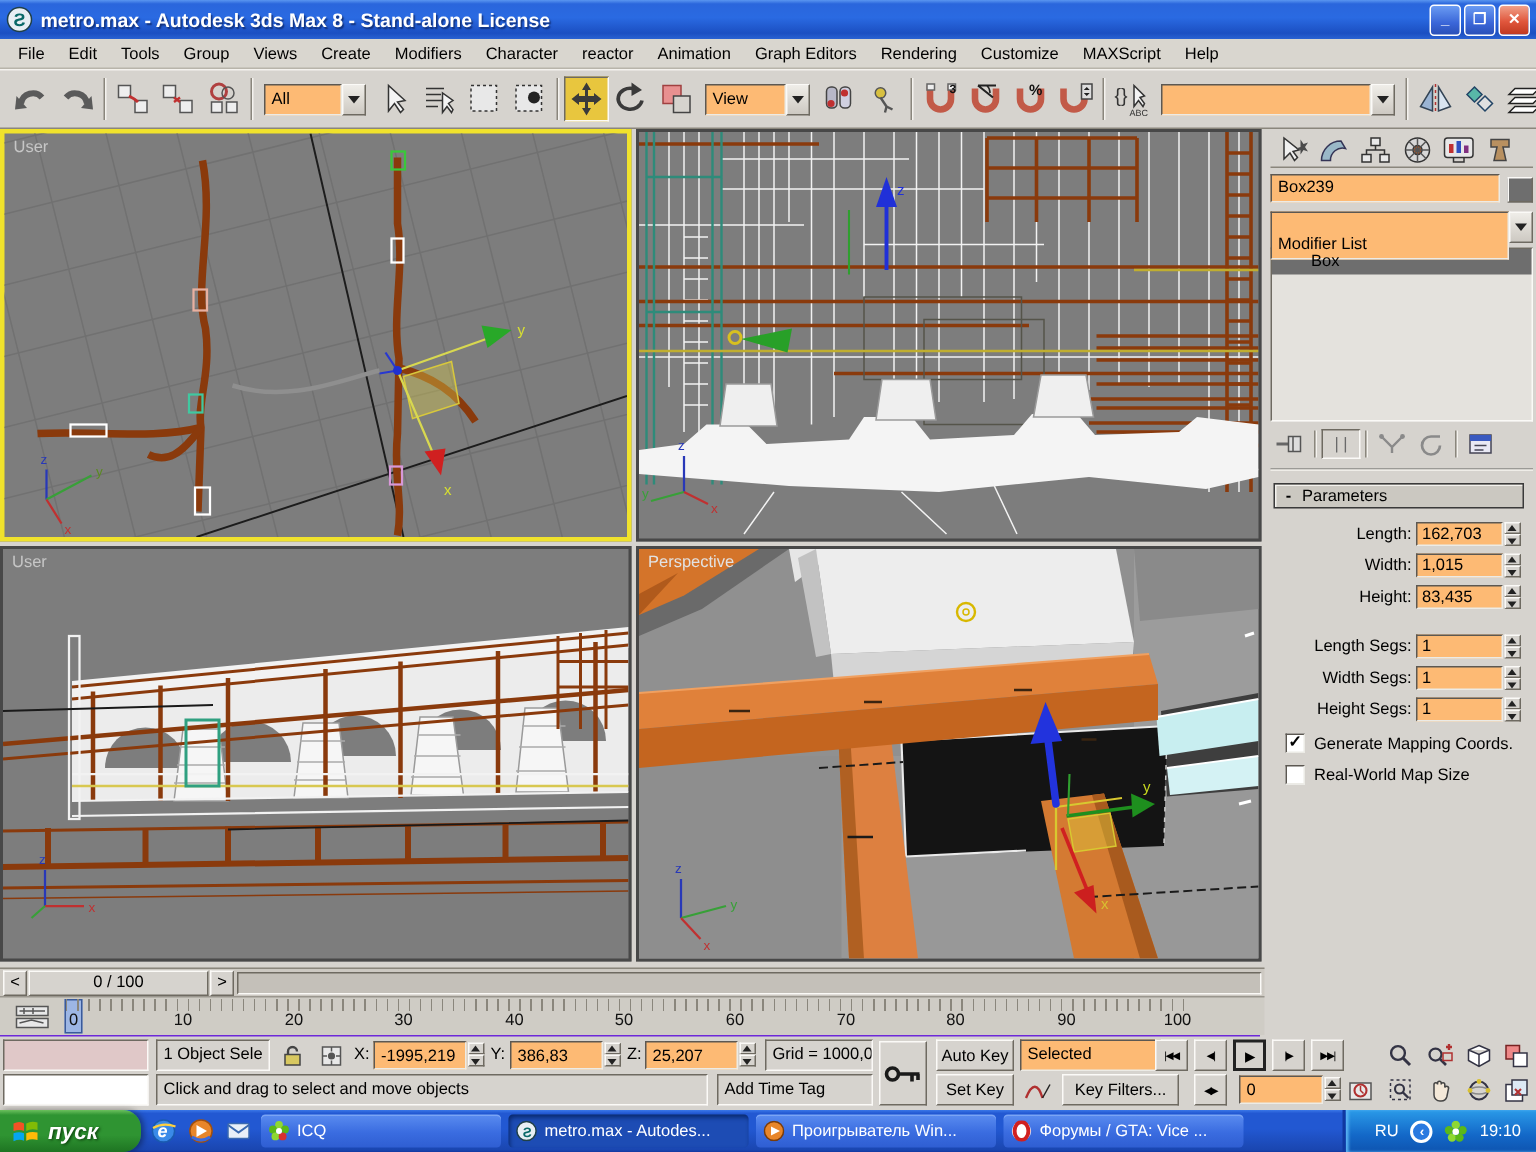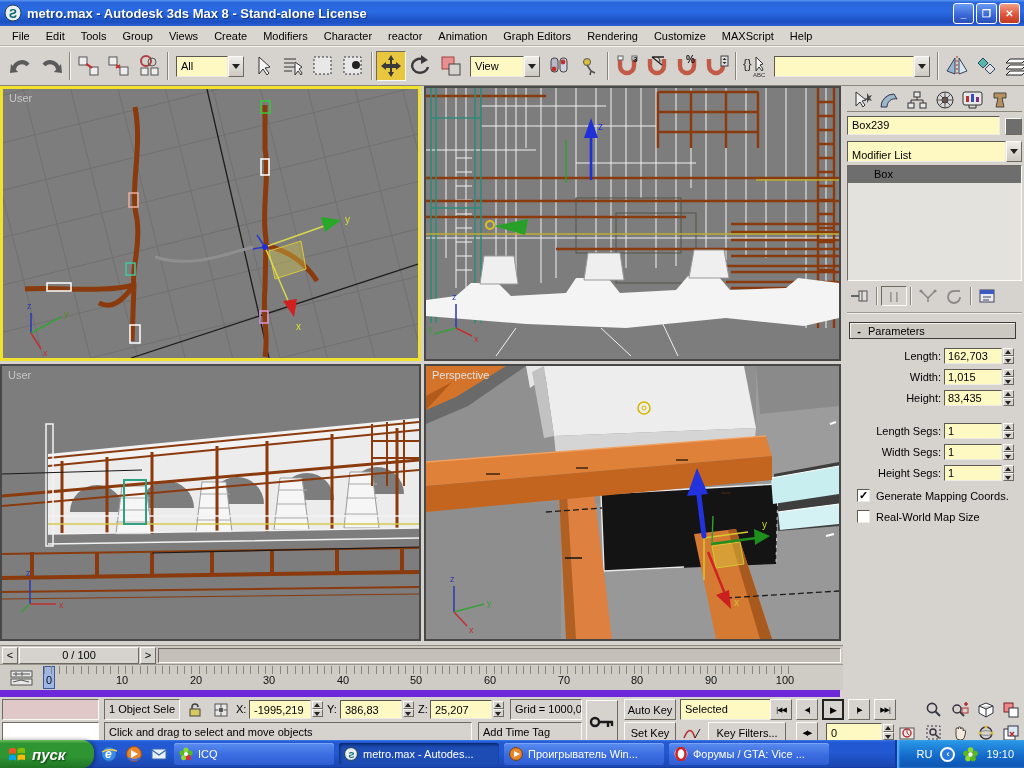--- a/index.html
+++ b/index.html
@@ -2,21 +2,21 @@
 <html><head>
 <meta charset="utf-8">
 <style>
 *{margin:0;padding:0;box-sizing:border-box}
 html,body{background:#3a3a3a}
 #screen{position:relative;width:1024px;height:768px;overflow:hidden;background:#d6d3ce;
   font-family:"Liberation Sans",sans-serif;font-size:11px;color:#000;-webkit-font-smoothing:none}
 .abs{position:absolute}
 .raised{border:1px solid;border-color:#fbfaf7 #6e6a61 #6e6a61 #fbfaf7;background:#d6d3ce}
 .sunken{border:1px solid;border-color:#6e6a61 #fbfaf7 #fbfaf7 #6e6a61;background:#d6d3ce}
-.wfield{background:#fef9c3;border:1px solid;border-color:#5c5852 #ecebe6 #ecebe6 #5c5852;overflow:hidden;white-space:nowrap}
+.wfield{background:#fdba74;border:1px solid;border-color:#5c5852 #ecebe6 #ecebe6 #5c5852;overflow:hidden;white-space:nowrap}
 
 #titlebar{position:absolute;left:0;top:0;width:1024px;height:26px;
   background:linear-gradient(180deg,#5a96f0 0%,#2a66dc 10%,#2a6ae2 45%,#1b4fc2 85%,#2a62d2 100%);
   display:flex;align-items:center;padding:0 4px;color:#fff}
 #titlebar .title{font-weight:bold;font-size:13px;margin-left:5px;text-shadow:1px 1px 1px #10307a;flex:1}
 .winbtn{width:21px;height:21px;margin-left:2px;border-radius:3px;border:1px solid #fff;
   display:flex;align-items:center;justify-content:center;color:#fff;font-size:10px;font-weight:bold;
   background:linear-gradient(180deg,#6a9bf2,#3a66d8 60%,#2a50b8)}
 .winbtn.close{background:linear-gradient(180deg,#f0a088,#e0563c 55%,#c03820)}
 
@@ -65,21 +65,21 @@
   font-size:11px;line-height:11px;text-align:center;margin-right:6px;font-weight:bold}
 
 #timeslider{position:absolute;left:0;top:645px;width:843px;height:19px;background:#cdc9c2;
   border-top:1px solid #8a867c;display:flex;align-items:center;padding:0 2px}
 #ruler{position:absolute;left:0;top:664px;width:843px;height:26px;background:#cfccc5;border-top:1px solid #9a968e}
 #ticks{position:absolute;left:44px;top:1px;width:752px;height:8px;
   background:repeating-linear-gradient(90deg,#8a867c 0 1px,transparent 1px 7.37px)}
 .ticklabel{position:absolute;top:9px;transform:translateX(-50%);font-size:11px;color:#111}
 .framebox{position:absolute;left:43px;top:1px;width:12px;height:23px;background:#9db6e4;border:1px solid #3a5a9a}
 
-#statusbar{position:absolute;left:0;top:690px;width:840px;height:50px;background:#d6d3ce;border-top:7px solid #6d28d9}
+#statusbar{position:absolute;left:0;top:690px;width:840px;height:50px;background:#d6d3ce;border-top:1px solid #6d28d9}
 .spanel{position:absolute;font-size:11px;padding:3px 4px;overflow:hidden;white-space:nowrap}
 .sbutton{position:absolute;display:flex;align-items:center;justify-content:center;font-size:11px;overflow:hidden}
 .slabel{position:absolute;font-size:11px;top:6px}
 .pbtn{position:absolute;top:2px;width:22px;height:21px;display:flex;align-items:center;justify-content:center;
   font-size:7px;letter-spacing:-1px}
 
 #taskbar{position:absolute;left:0;top:740px;width:1024px;height:28px;
   background:linear-gradient(180deg,#3a77e8 0%,#2258d2 8%,#2258d2 45%,#1a46b0 95%,#1238a0 100%);display:flex;align-items:center}
 #startbtn{width:94px;height:28px;border-radius:0 12px 12px 0;display:flex;align-items:center;padding-left:8px;
   background:linear-gradient(180deg,#6cc05e 0%,#2f9432 12%,#2f9432 60%,#1e7422 100%);
@@ -552,21 +552,21 @@
           <svg width="22" height="20">
             <path d="M4,3 h12 v5 h-4 l2,9 h-8 l2,-9 h-4 Z" fill="#b89060" stroke="#444"></path>
           </svg>
         </div>
     </div>
     <div class="cpname-row">
       <div class="wfield" style="flex:1;height:19px;padding:2px 4px">Box239</div>
       <div style="width:17px;height:17px;background:#6e6e6e;margin-left:5px;border:1px solid;border-color:#fbfaf7 #6e6a61 #6e6a61 #fbfaf7"></div>
     </div>
     <div class="cp-dd">
-      <div class="wfield" style="flex:1;padding:7px 4px">Modifier List</div>
+      <div class="wfield" style="flex:1;padding:15px 4px">Modifier List</div>
       <div class="ddbtn">
           <i></i>
         </div>
     </div>
     <div id="stackbox">
       <div class="stackrow">Box</div>
     </div>
     <div id="stackbtns">
       <div class="sbtn">
           <svg width="20" height="14">

